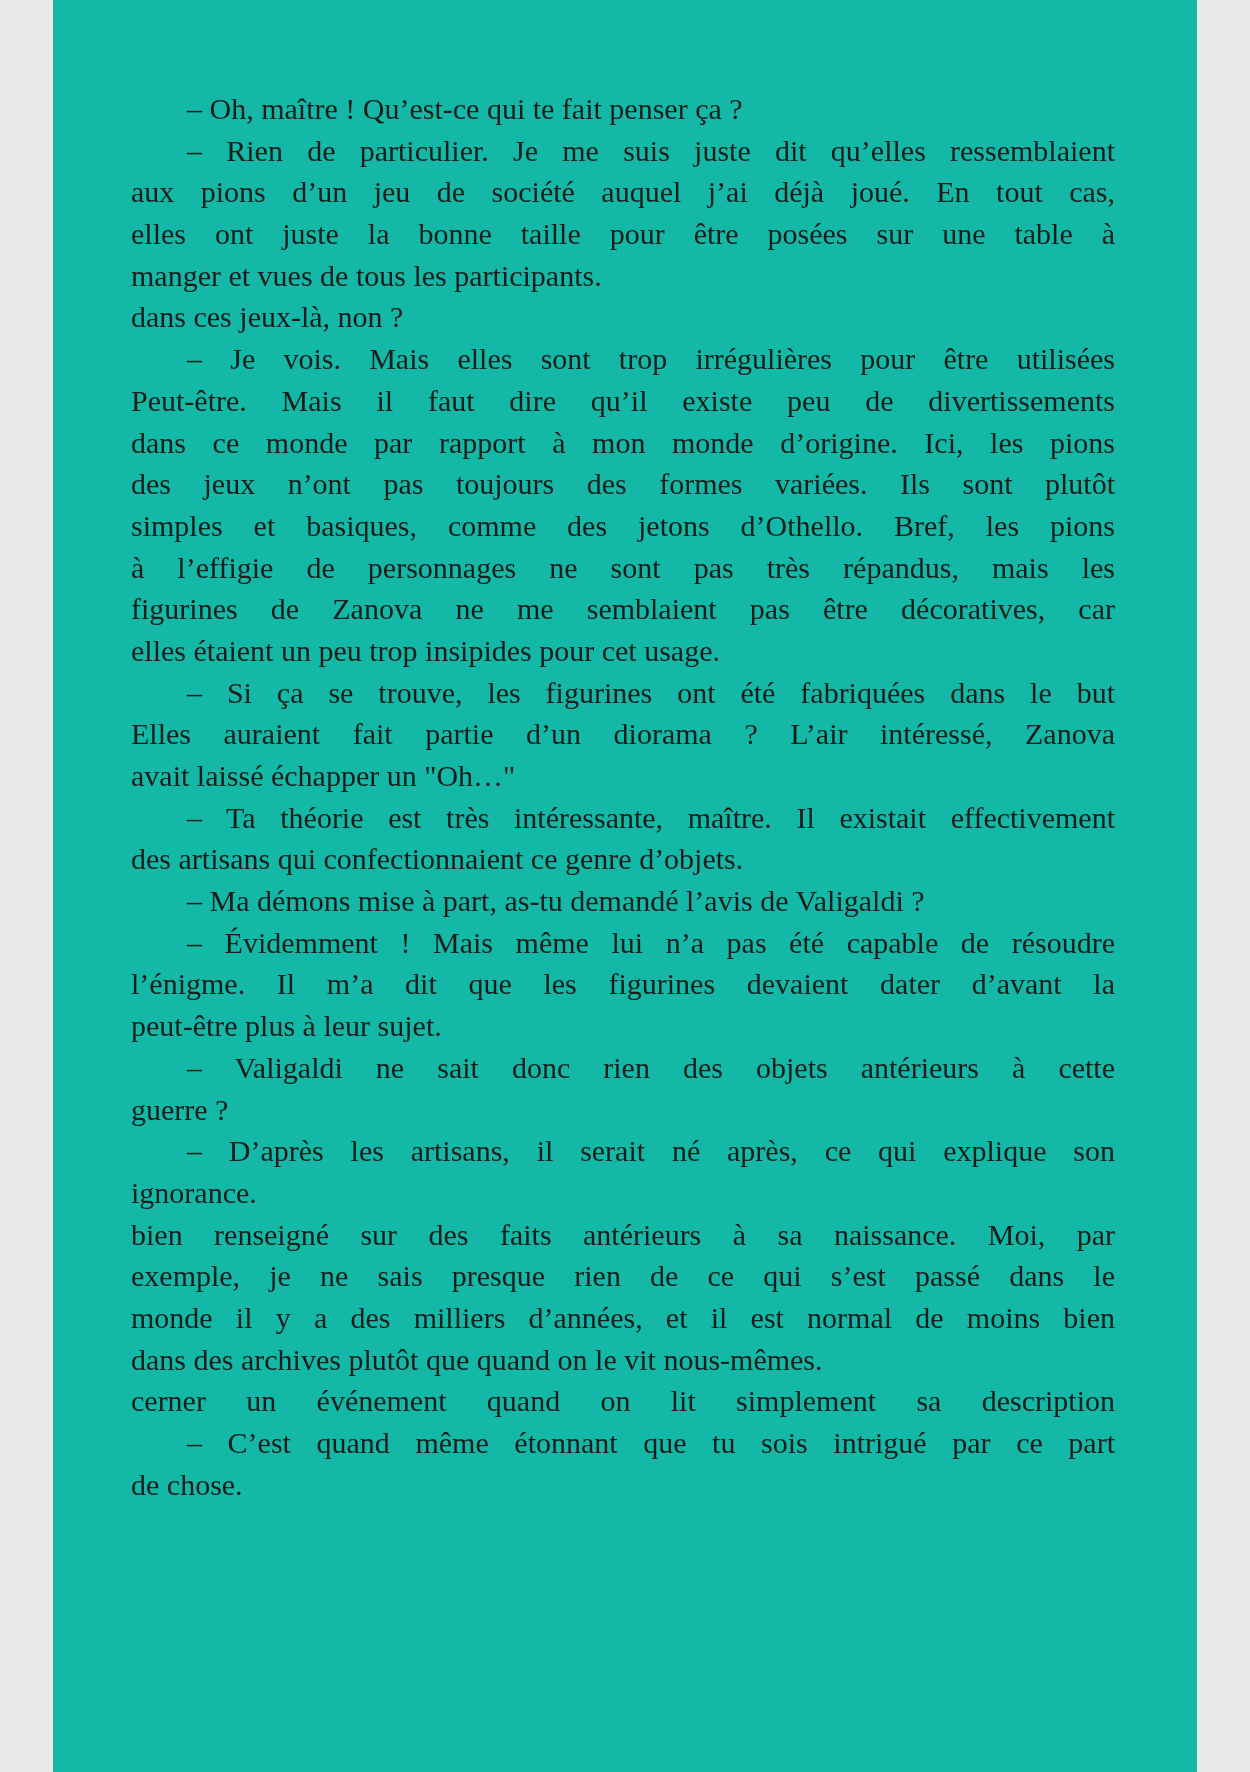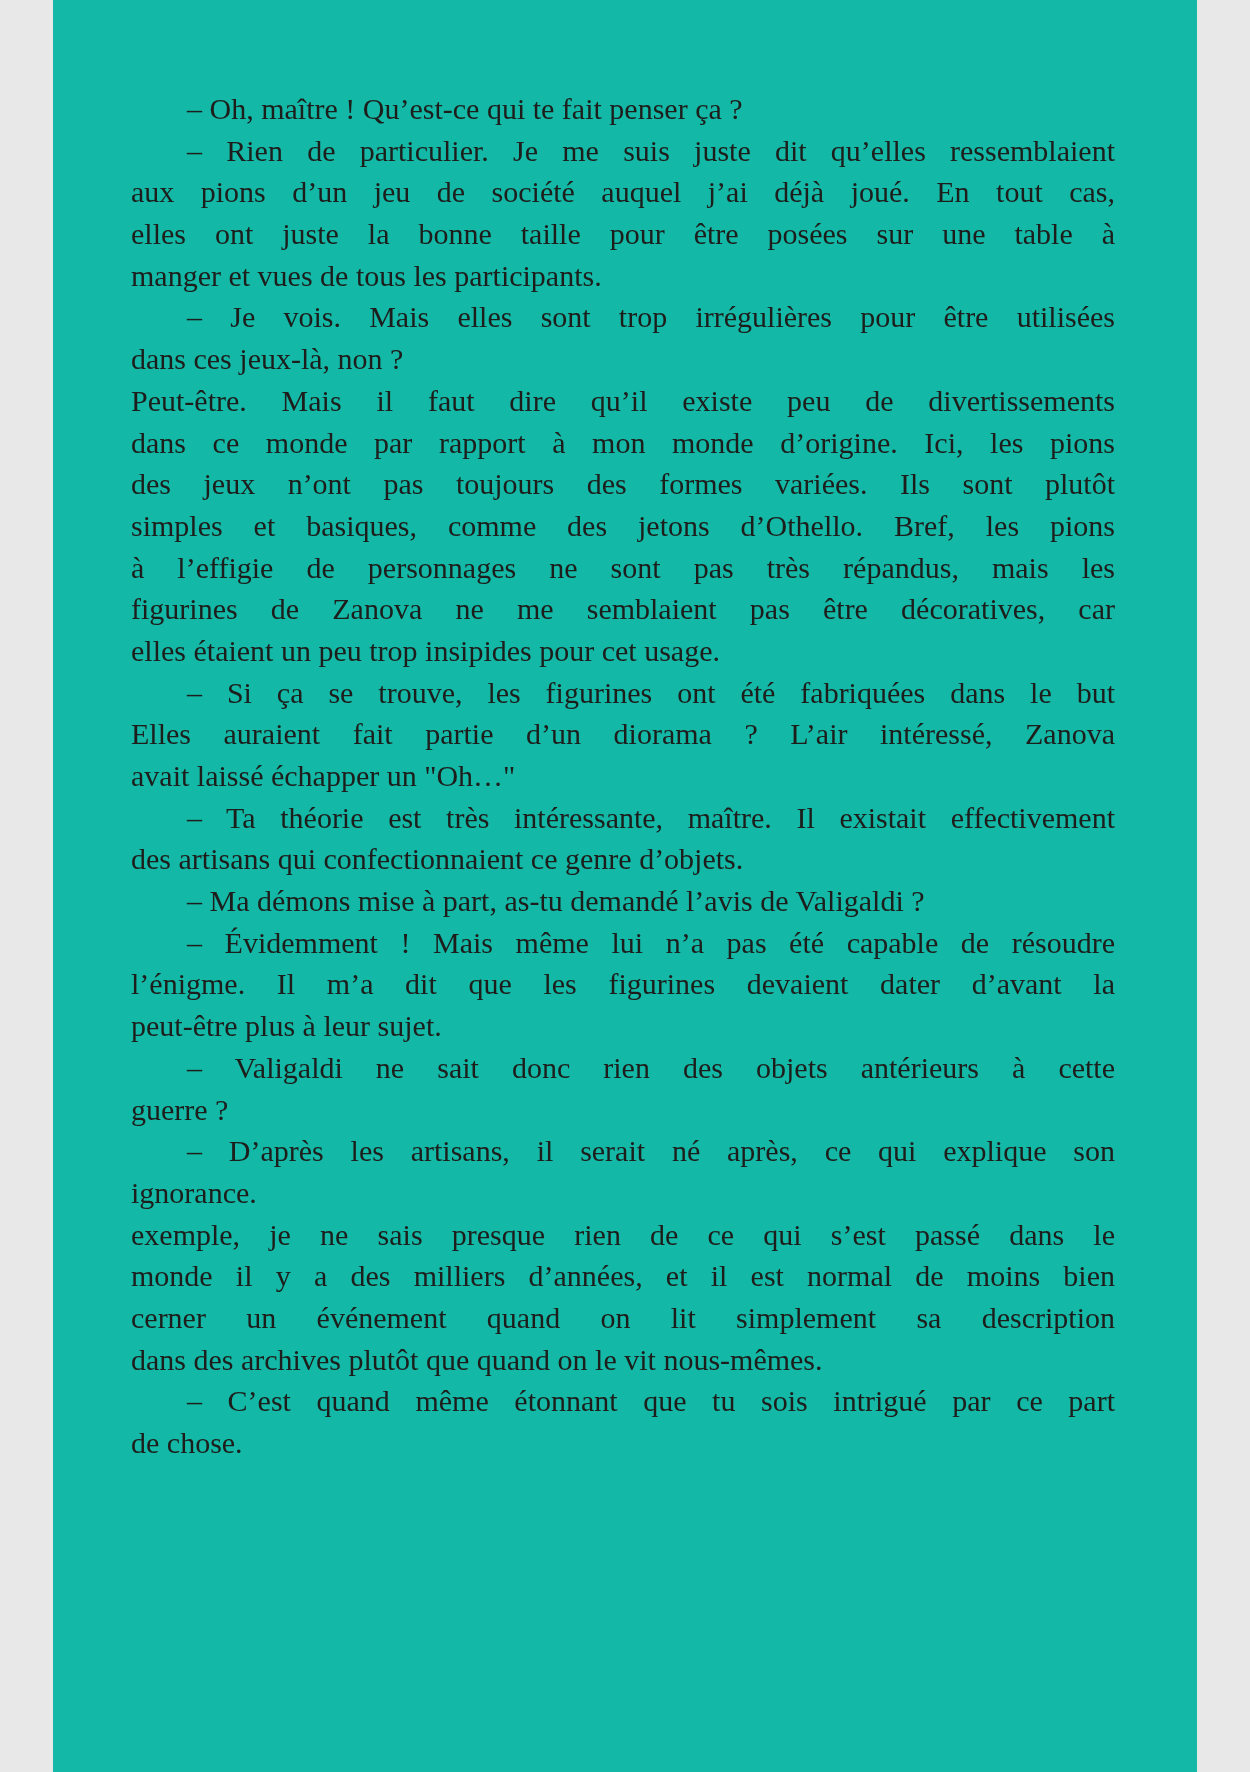--- a/index.html
+++ b/index.html
@@ -29,41 +29,42 @@
 </style>
 </head>
 <body>
 
 <div class="page">
   <div class="line indent end">– Oh, maître ! Qu’est-ce qui te fait penser ça ?</div>
   <div class="line indent">– Rien de particulier. Je me suis juste dit qu’elles ressemblaient</div>
   <div class="line">aux pions d’un jeu de société auquel j’ai déjà joué. En tout cas,</div>
   <div class="line">elles ont juste la bonne taille pour être posées sur une table à</div>
   <div class="line end">manger et vues de tous les participants.</div>
+  <div class="line end">dans ces jeux-là, non ?</div>
   <div class="line indent">– Je vois. Mais elles sont trop irrégulières pour être utilisées</div>
-  <div class="line end">dans ces jeux-là, non ?</div>
   <div class="line">Peut-être. Mais il faut dire qu’il existe peu de divertissements</div>
   <div class="line">dans ce monde par rapport à mon monde d’origine. Ici, les pions</div>
   <div class="line">des jeux n’ont pas toujours des formes variées. Ils sont plutôt</div>
   <div class="line">simples et basiques, comme des jetons d’Othello. Bref, les pions</div>
   <div class="line">à l’effigie de personnages ne sont pas très répandus, mais les</div>
   <div class="line">figurines de Zanova ne me semblaient pas être décoratives, car</div>
   <div class="line end">elles étaient un peu trop insipides pour cet usage.</div>
   <div class="line indent">– Si ça se trouve, les figurines ont été fabriquées dans le but</div>
   <div class="line">Elles auraient fait partie d’un diorama ? L’air intéressé, Zanova</div>
   <div class="line end">avait laissé échapper un "Oh…"</div>
   <div class="line indent">– Ta théorie est très intéressante, maître. Il existait effectivement</div>
   <div class="line end">des artisans qui confectionnaient ce genre d’objets.</div>
   <div class="line indent end">– Ma démons mise à part, as-tu demandé l’avis de Valigaldi ?</div>
   <div class="line indent">– Évidemment ! Mais même lui n’a pas été capable de résoudre</div>
   <div class="line">l’énigme. Il m’a dit que les figurines devaient dater d’avant la</div>
   <div class="line end">peut-être plus à leur sujet.</div>
   <div class="line indent">– Valigaldi ne sait donc rien des objets antérieurs à cette</div>
   <div class="line end">guerre ?</div>
   <div class="line indent">– D’après les artisans, il serait né après, ce qui explique son</div>
   <div class="line end">ignorance.</div>
+  <div class="line">bien renseigné sur des faits antérieurs à sa naissance. Moi, par</div>
   <div class="line">exemple, je ne sais presque rien de ce qui s’est passé dans le</div>
   <div class="line">monde il y a des milliers d’années, et il est normal de moins bien</div>
+  <div class="line end">dans des archives plutôt que quand on le vit nous-mêmes.</div>
   <div class="line">cerner un événement quand on lit simplement sa description</div>
-  <div class="line end">dans des archives plutôt que quand on le vit nous-mêmes.</div>
   <div class="line indent">– C’est quand même étonnant que tu sois intrigué par ce part</div>
   <div class="line end">de chose.</div>
 </div>
 
 </body></html>

